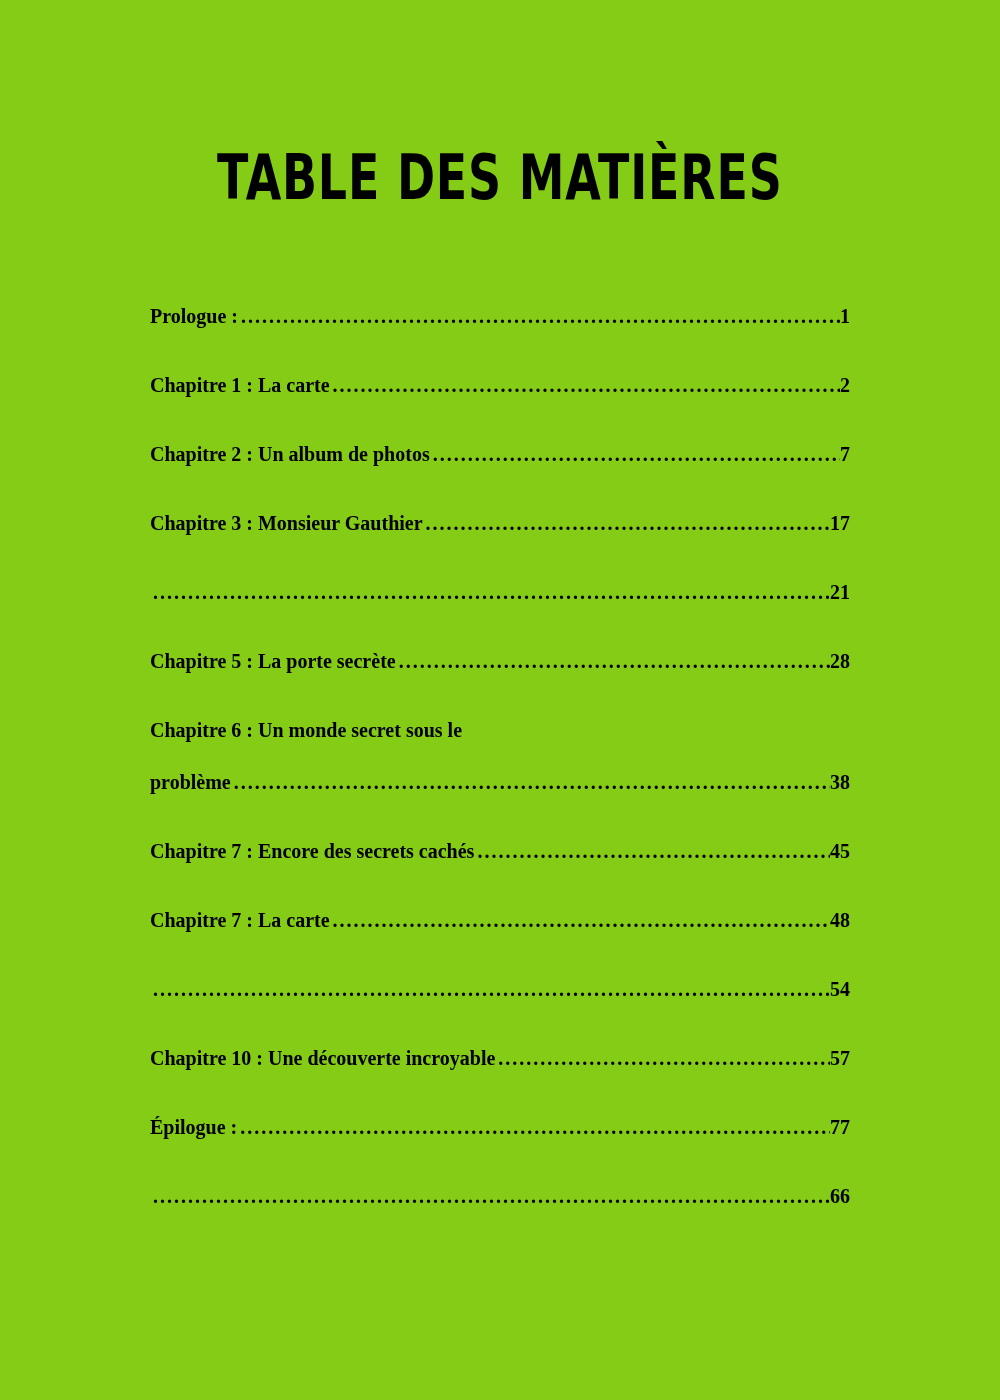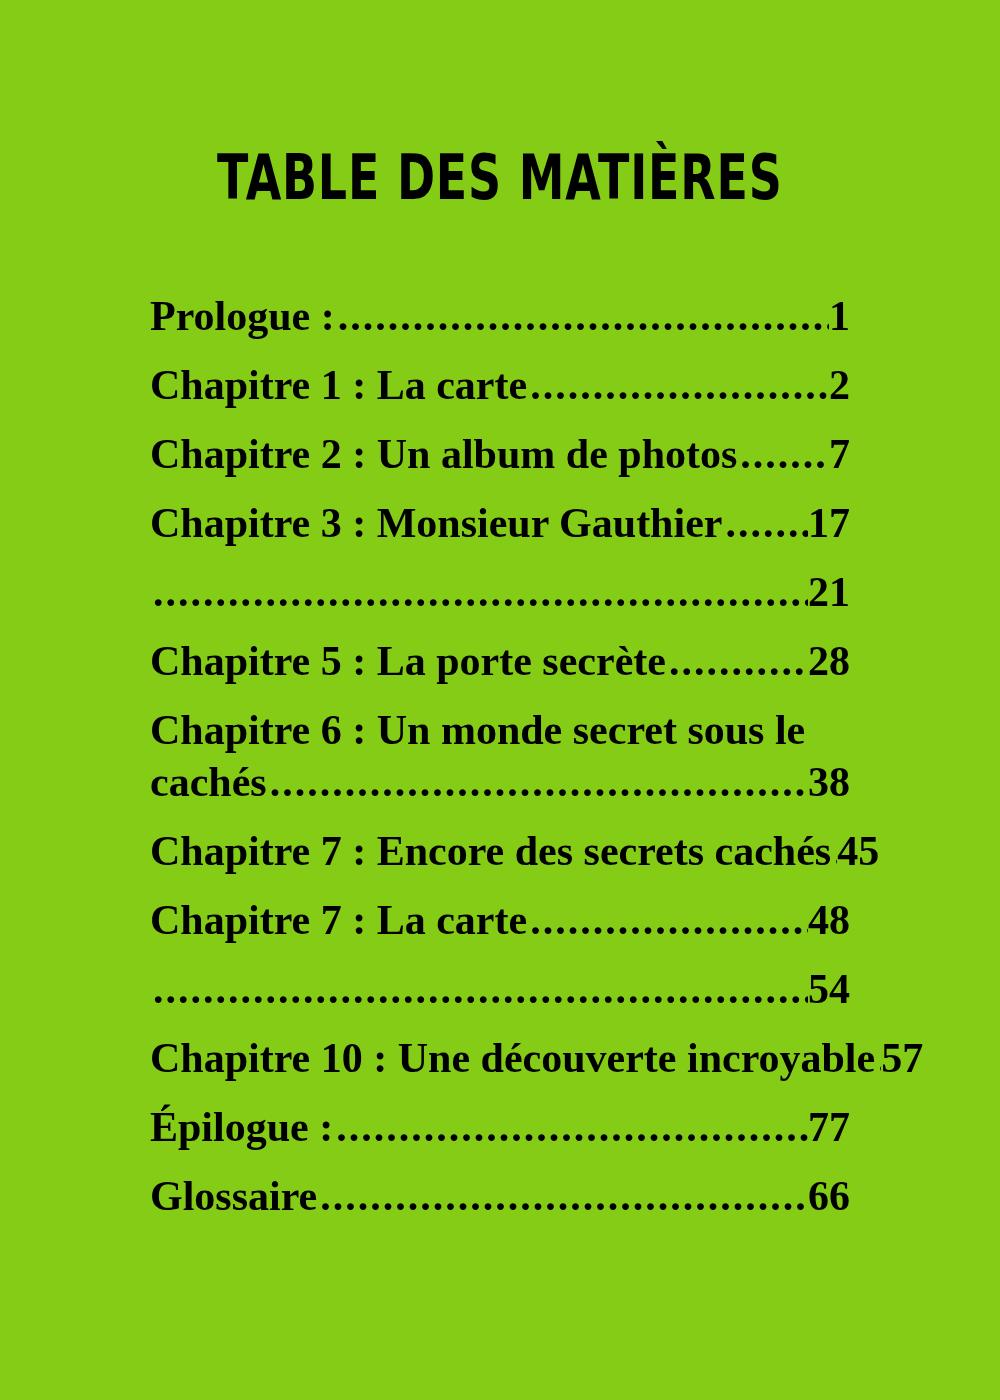--- a/index.html
+++ b/index.html
@@ -28,21 +28,21 @@
     font-size: 56px;
     letter-spacing: 1px;
     white-space: nowrap;
     transform: scale(0.82, 1.1);
     transform-origin: center;
   }
 
   .toc {
     margin-top: 80px;
     font-weight: bold;
-    font-size: 42px;
+    font-size: 20px;
   }
 
   .entry-group { margin-bottom: 17px; }
 
   .line {
     display: flex;
     align-items: baseline;
     line-height: 52px;
   }
 
@@ -114,21 +114,21 @@
           <span class="label">Chapitre 5 : La porte secrète</span>
           <span class="leader">............................................................................................................................................</span>
           <span class="pagenum">28</span>
         </div>
       </div>
       <div class="entry-group">
         <div class="line">
           <span class="label">Chapitre 6 : Un monde secret sous le</span>
         </div>
         <div class="line">
-          <span class="label">cachés</span>
+          <span class="label">problème</span>
           <span class="leader">............................................................................................................................................</span>
           <span class="pagenum">38</span>
         </div>
       </div>
       <div class="entry-group">
         <div class="line">
           <span class="label">Chapitre 7 : Encore des secrets cachés</span>
           <span class="leader">............................................................................................................................................</span>
           <span class="pagenum">45</span>
         </div>
@@ -155,19 +155,18 @@
       </div>
       <div class="entry-group">
         <div class="line">
           <span class="label">Épilogue :</span>
           <span class="leader">............................................................................................................................................</span>
           <span class="pagenum">77</span>
         </div>
       </div>
       <div class="entry-group">
         <div class="line">
-          <span class="label">Glossaire</span>
           <span class="leader">............................................................................................................................................</span>
           <span class="pagenum">66</span>
         </div>
       </div>
     </div>
 </div>
 
 </body></html>

